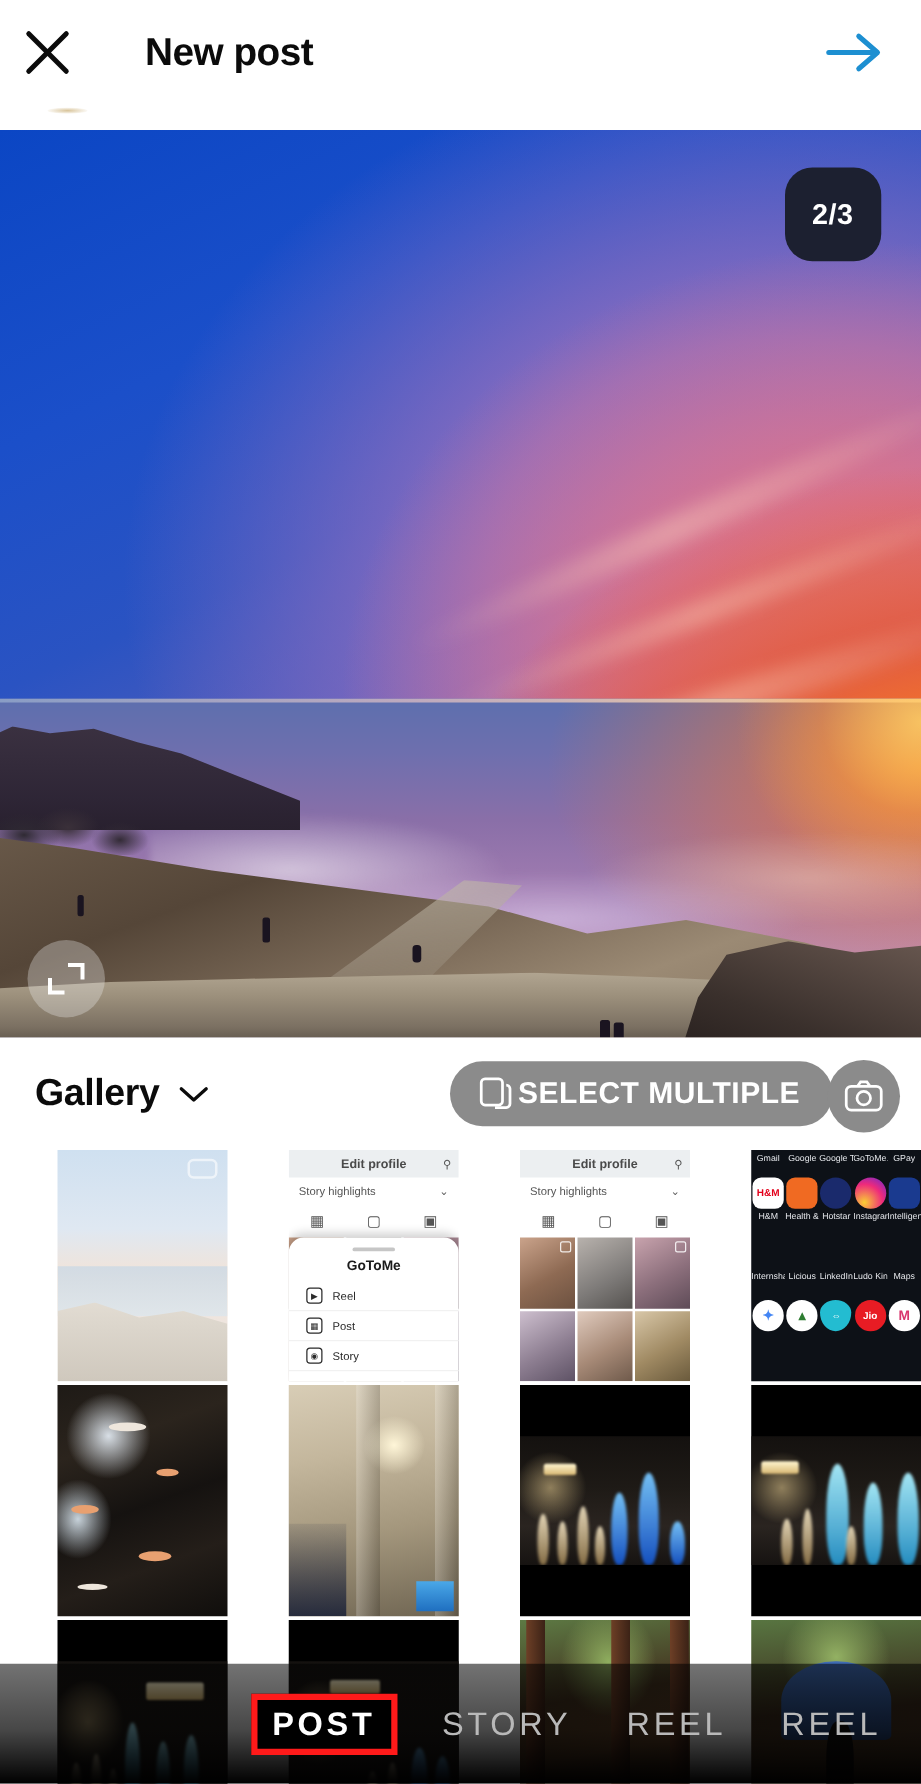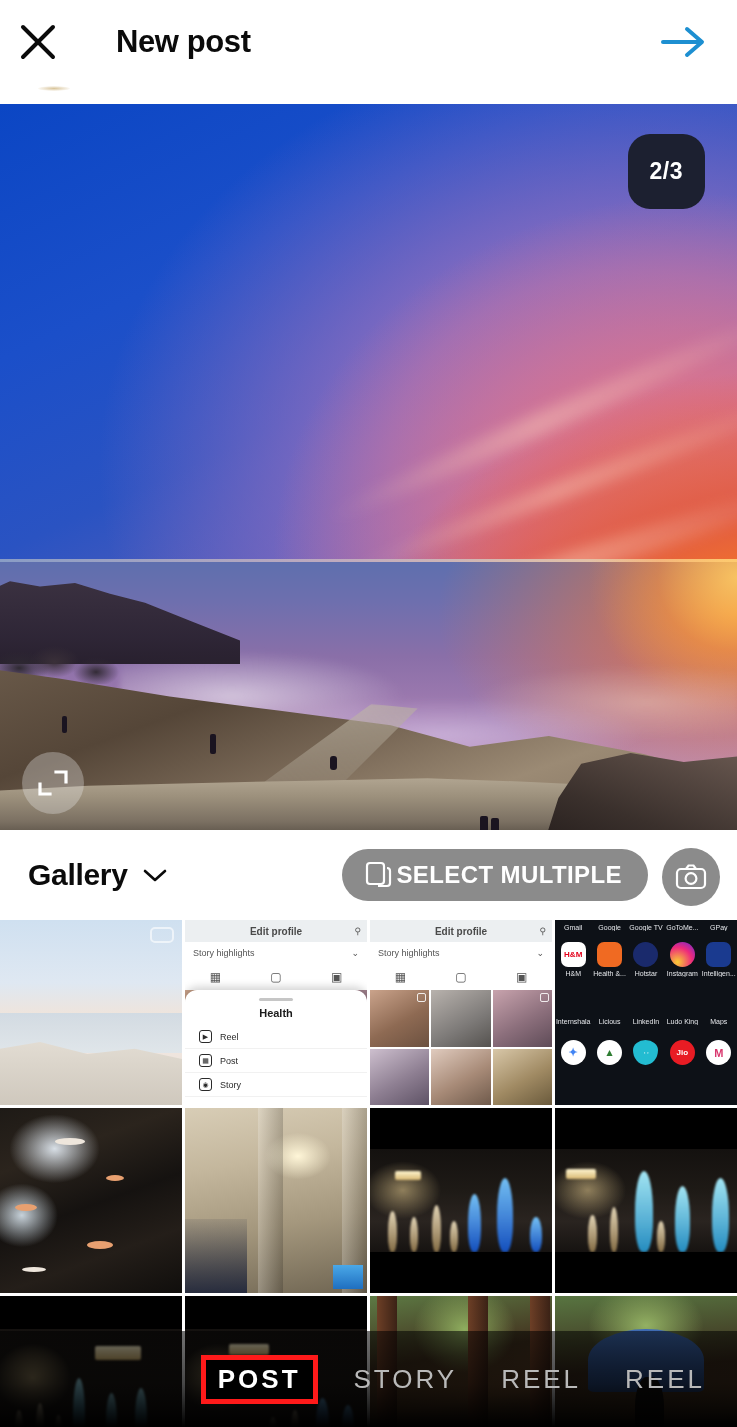--- a/index.html
+++ b/index.html
@@ -164,21 +164,21 @@
     display: flex; align-items: center;
   }
   .gallery-label {
     display: flex; align-items: center; gap: 14px;
     margin-left: 28px; cursor: pointer;
   }
   .gallery-label span.txt {
     font-size: 30px; font-weight: bold; color: #0b0b0b; letter-spacing: -0.3px;
   }
   .sel-multi {
-    position: absolute; right: 89px; top: 19px;
+    position: absolute; right: 71px; top: 19px;
     height: 52px; border-radius: 26px; background: #8b8b8b;
     display: flex; align-items: center; gap: 2px;
     padding: 0 26px 0 22px; cursor: pointer;
   }
   .sel-multi .lbl {
     color: #ffffff; font-size: 24px; font-weight: bold; letter-spacing: .4px;
   }
   .cam-btn {
     position: absolute; right: 17px; top: 848px;
     width: 58px; height: 58px; border-radius: 50%; background: #8b8b8b;
@@ -189,21 +189,21 @@
   .grid {
     position: absolute; top: 920px; left: 0;
     width: 737px; height: 507px;
     display: grid;
     grid-template-columns: repeat(4, 1fr);
     grid-auto-rows: 185px;
     gap: 3px;
     background: #ffffff;
     overflow: hidden;
   }
-  .cell { position: relative; overflow: hidden; background: #111; }
+  .cell { position: relative; overflow: hidden; background: #111; margin-left: 46px; }
 
   
   .t-beach {
     background:
       linear-gradient(180deg, #cfe0f0 0%, #dfe8f2 34%, #f3e3d6 56%, #efe5de 72%, #e4e2dd 100%);
   }
   .t-beach .sand {
     position: absolute; left: 0; bottom: 0; width: 100%; height: 46%;
     background: linear-gradient(180deg, #e9e3da 0%, #dcd6cc 48%, #cfc8bd 100%);
     clip-path: polygon(0 34%, 22% 26%, 48% 40%, 74% 34%, 100% 46%, 100% 100%, 0 100%);
@@ -500,21 +500,21 @@
         <div class="ph ph-b"></div>
         <div class="ph ph-c">
             <span class="dot"></span>
           </div>
         <div class="ph ph-d"></div>
         <div class="ph ph-e"></div>
         <div class="ph ph-f"></div>
       </div>
       <div class="sheet">
         <div class="grabber"></div>
-        <div class="ttl">Health</div>
+        <div class="ttl">GoToMe</div>
         <ul>
           <li>
             <span class="gi">▶</span>
             <span>Reel</span>
           </li>
           <li>
             <span class="gi">▦</span>
             <span>Post</span>
           </li>
           <li>

